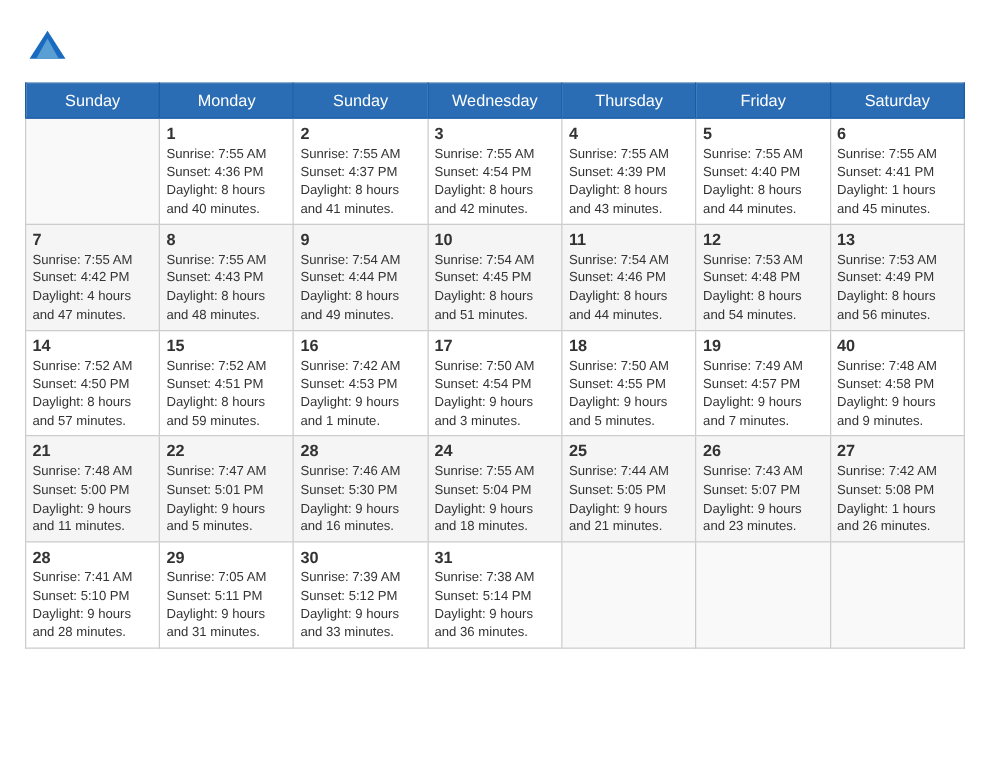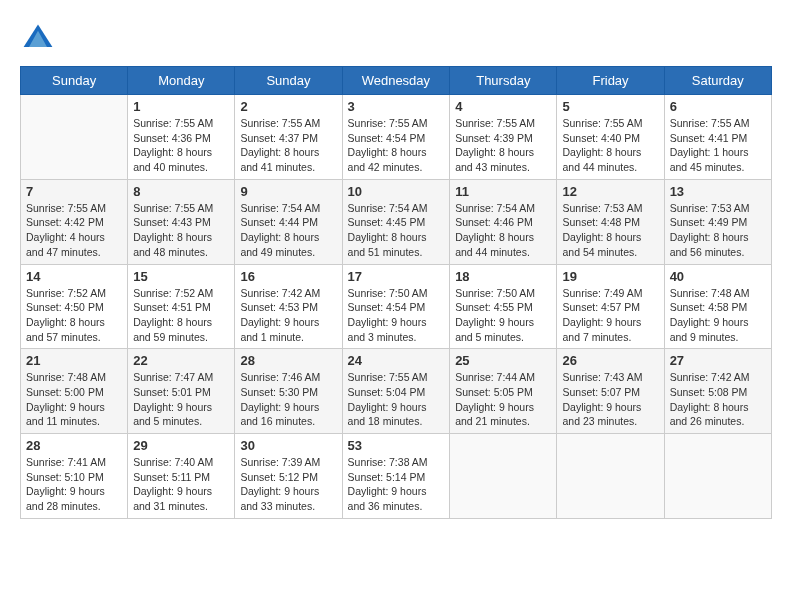--- a/index.html
+++ b/index.html
@@ -281,44 +281,44 @@
         <td>
         <span class="day-number">26</span>
         <span class="day-info">Sunrise: 7:43 AM</span><br>
         <span class="day-info">Sunset: 5:07 PM</span><br>
         <span class="day-info">Daylight: 9 hours and 23 minutes.</span>
       </td>
         <td>
         <span class="day-number">27</span>
         <span class="day-info">Sunrise: 7:42 AM</span><br>
         <span class="day-info">Sunset: 5:08 PM</span><br>
-        <span class="day-info">Daylight: 8 hours and 26 minutes.</span>
+        <span class="day-info">Daylight: 1 hours and 26 minutes.</span>
       </td>
       </tr>
       <tr>
         <td>
         <span class="day-number">28</span>
         <span class="day-info">Sunrise: 7:41 AM</span><br>
         <span class="day-info">Sunset: 5:10 PM</span><br>
         <span class="day-info">Daylight: 9 hours and 28 minutes.</span>
       </td>
         <td>
         <span class="day-number">29</span>
-        <span class="day-info">Sunrise: 7:40 AM</span><br>
+        <span class="day-info">Sunrise: 7:05 AM</span><br>
         <span class="day-info">Sunset: 5:11 PM</span><br>
         <span class="day-info">Daylight: 9 hours and 31 minutes.</span>
       </td>
         <td>
         <span class="day-number">30</span>
         <span class="day-info">Sunrise: 7:39 AM</span><br>
         <span class="day-info">Sunset: 5:12 PM</span><br>
         <span class="day-info">Daylight: 9 hours and 33 minutes.</span>
       </td>
         <td>
-        <span class="day-number">53</span>
+        <span class="day-number">31</span>
         <span class="day-info">Sunrise: 7:38 AM</span><br>
         <span class="day-info">Sunset: 5:14 PM</span><br>
         <span class="day-info">Daylight: 9 hours and 36 minutes.</span>
       </td>
         <td class="empty-cell"></td>
         <td class="empty-cell"></td>
         <td class="empty-cell"></td>
       </tr>
     </tbody>
 </table>

